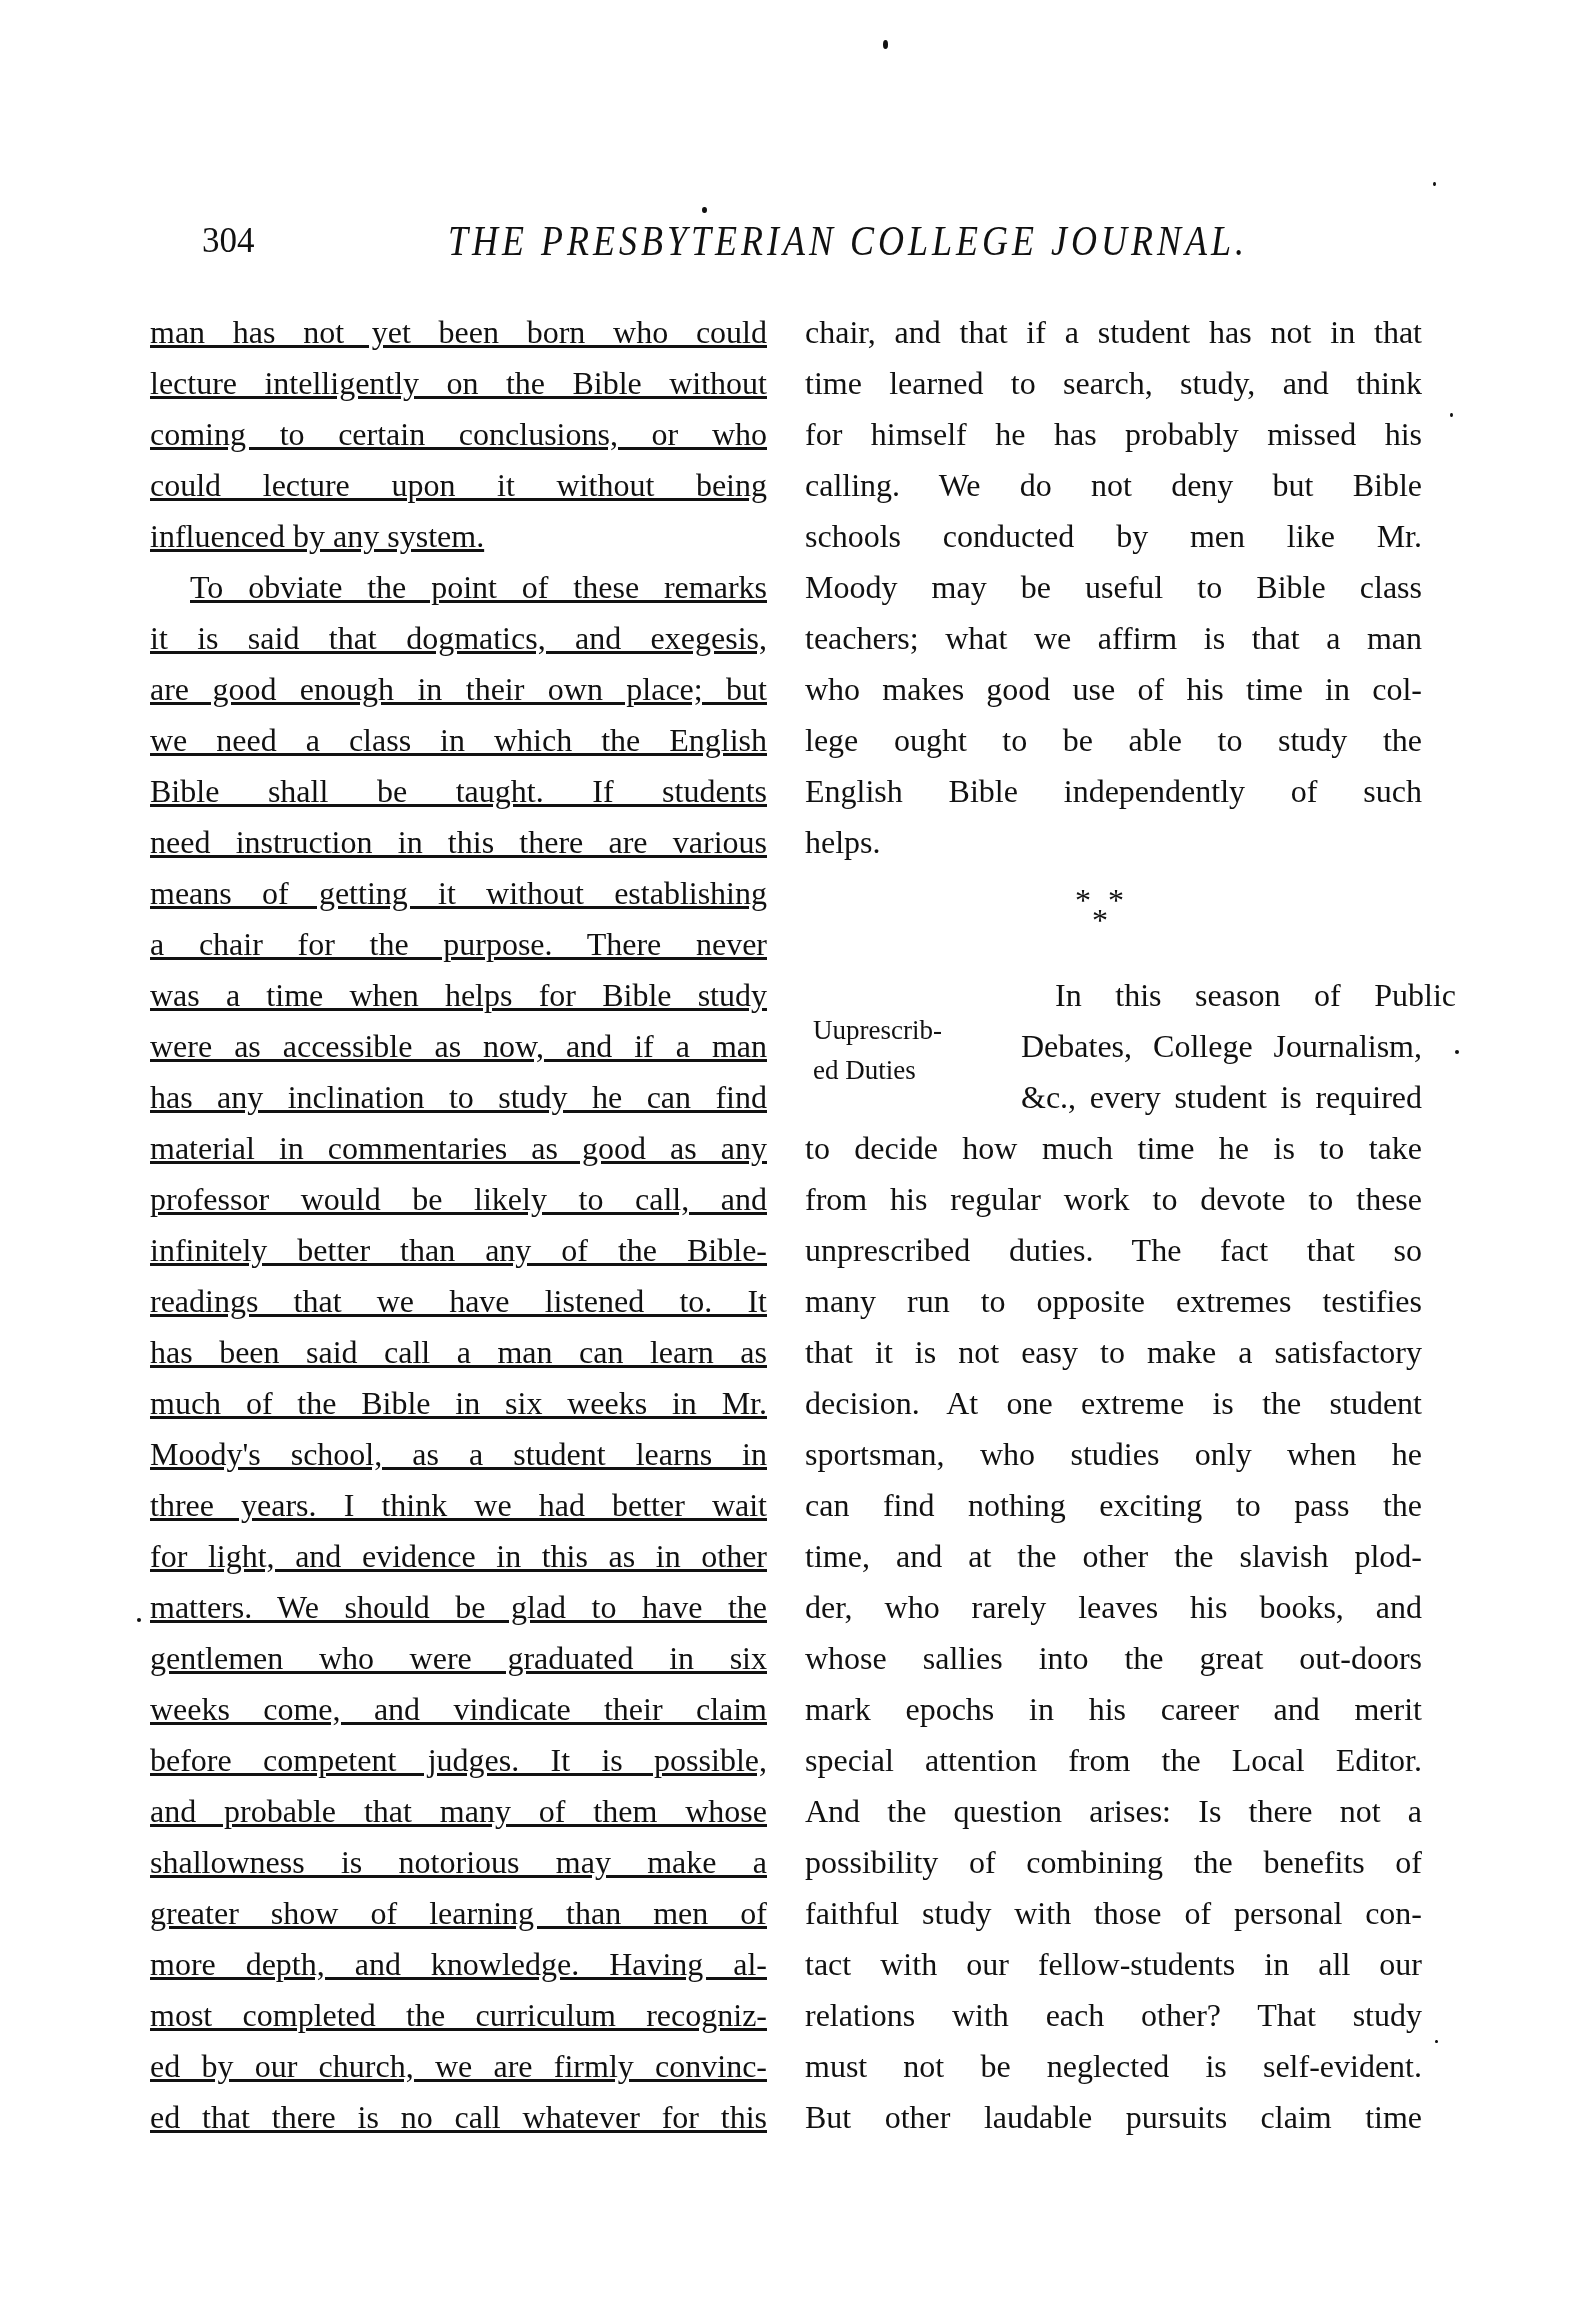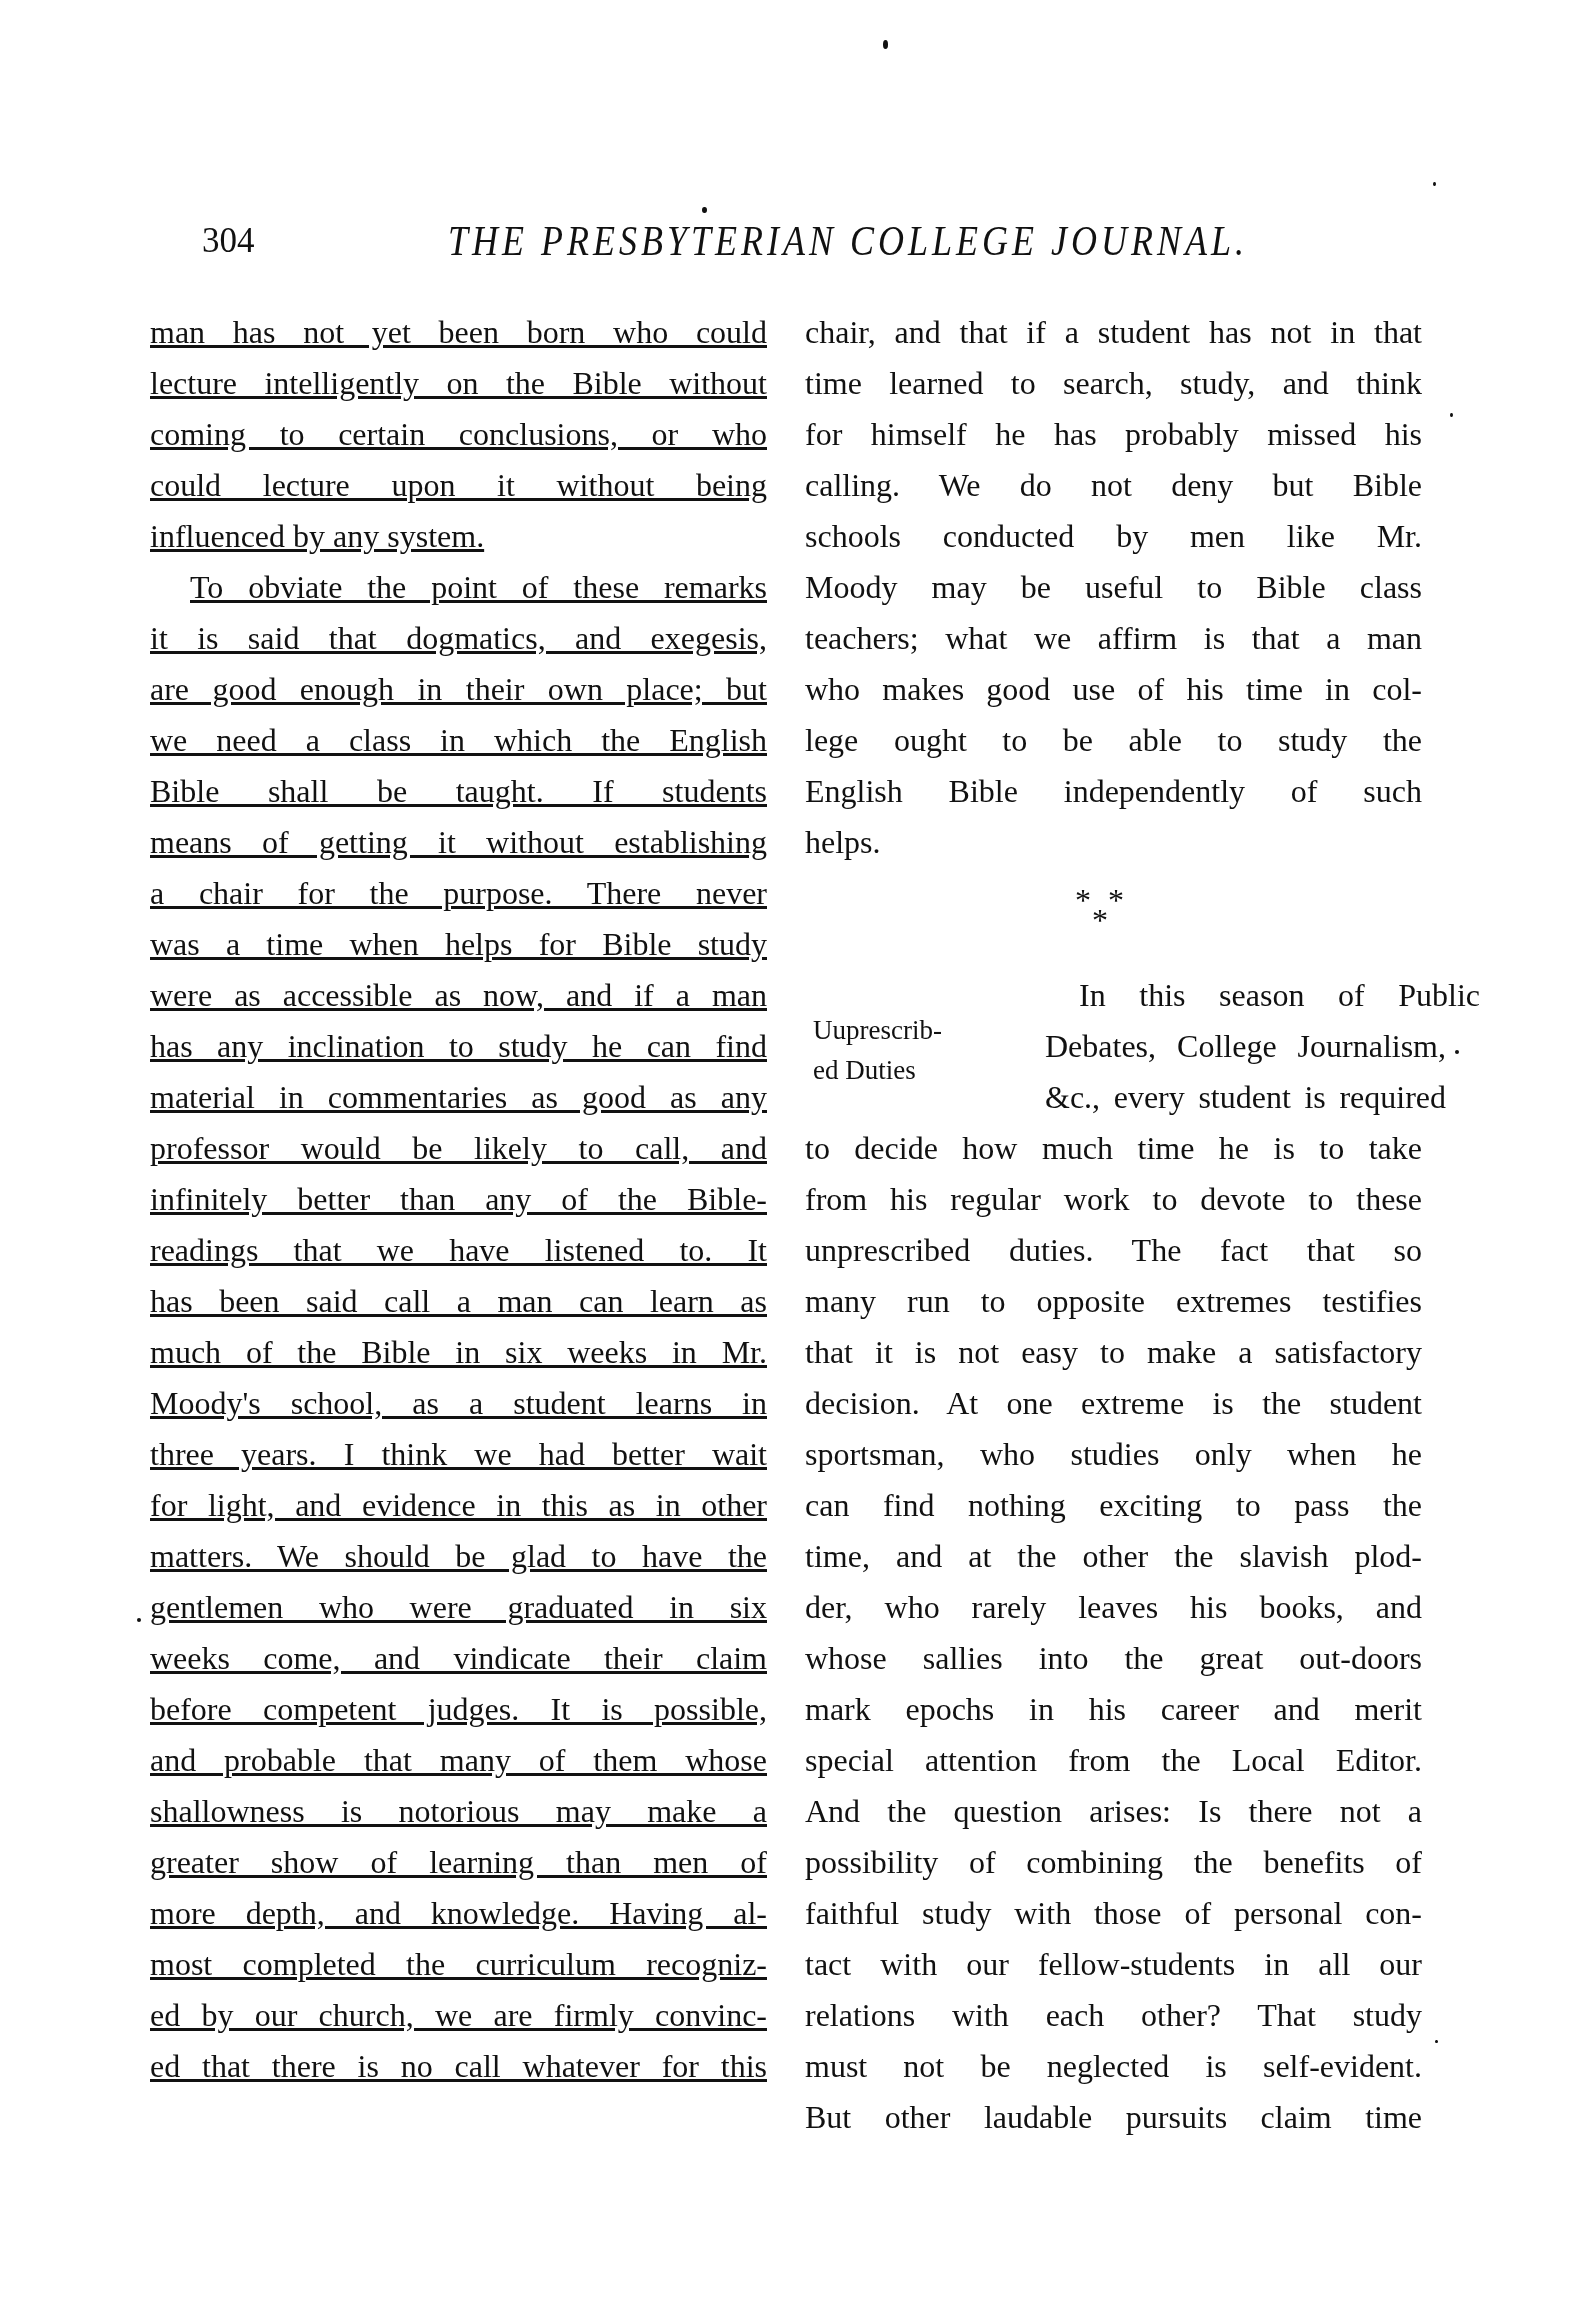--- a/index.html
+++ b/index.html
@@ -18,21 +18,21 @@
   .line.indent { padding-left: 40px; }
   .asterism { display: block; height: 102px; position: relative; }
   .asterism .a1, .asterism .a2, .asterism .a3 { position: absolute; font-size: 32px; }
   .asterism .a1 { left: 270px; top: 6.7px; }
   .asterism .a2 { left: 303px; top: 6.7px; }
   .asterism .a3 { left: 287px; top: 27px; }
   .sidenote-block { position: relative; display: block; height: 153px; }
   .sidenote { position: absolute; left: 8px; top: 40px; font-weight: normal; font-size: 27px; line-height: 40px;
               font-family: "Liberation Serif", serif; }
   .sidenote-text { position: absolute; left: 216px; width: 401px; top: 0; }
-  .sidenote-text .line { width: 401px; margin-left: 24px; }
+  .sidenote-text .line { width: 401px; }
   .sidenote-text .line.indent2 { padding-left: 34px; }
   .speck { position: absolute; background: #111; border-radius: 50%; }
 </style>
 </head>
 <body>
 
 <div class="header">
   <span class="page-num">304</span>
   <span class="running-title">THE PRESBYTERIAN COLLEGE JOURNAL.</span>
 </div>
@@ -44,20 +44,21 @@
       <span class="line">coming to certain conclusions, or who</span>
       <span class="line">could lecture upon it without being</span>
       <span class="line last">influenced by any system.</span>
     </div>
     <div>
       <span class="line indent">To obviate the point of these remarks</span>
       <span class="line">it is said that dogmatics, and exegesis,</span>
       <span class="line">are good enough in their own place; but</span>
       <span class="line">we need a class in which the English</span>
       <span class="line">Bible shall be taught. If students</span>
+      <span class="line">need instruction in this there are various</span>
       <span class="line">means of getting it without establishing</span>
       <span class="line">a chair for the purpose. There never</span>
       <span class="line">was a time when helps for Bible study</span>
       <span class="line">were as accessible as now, and if a man</span>
       <span class="line">has any inclination to study he can find</span>
       <span class="line">material in commentaries as good as any</span>
       <span class="line">professor would be likely to call, and</span>
       <span class="line">infinitely better than any of the Bible-</span>
       <span class="line">readings that we have listened to. It</span>
       <span class="line">has been said call a man can learn as</span>

